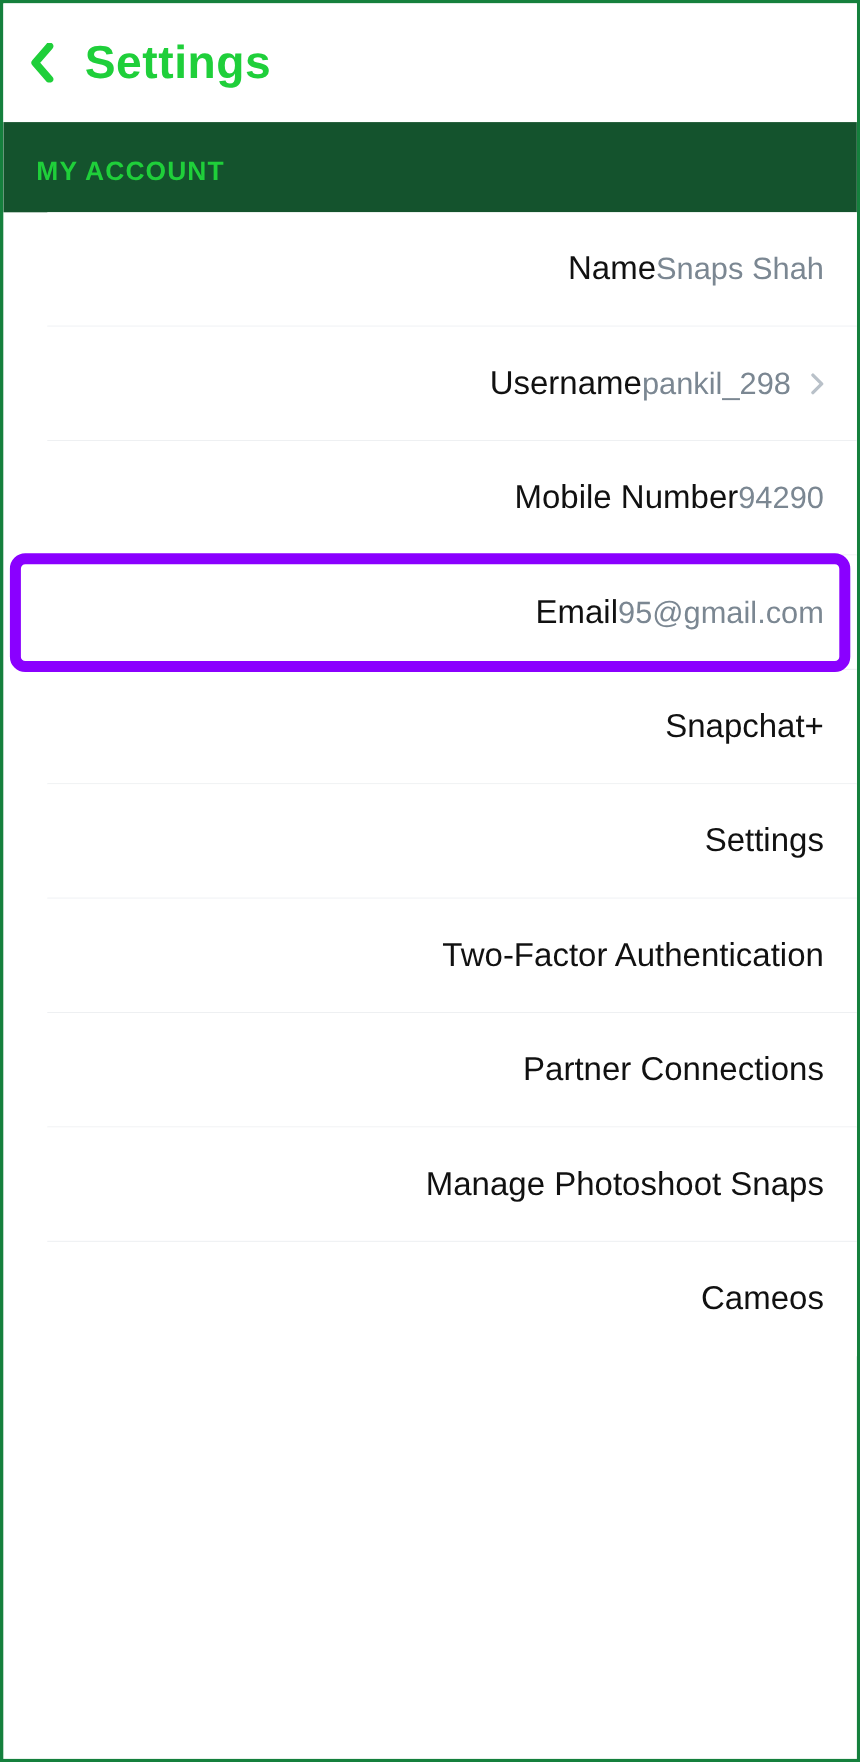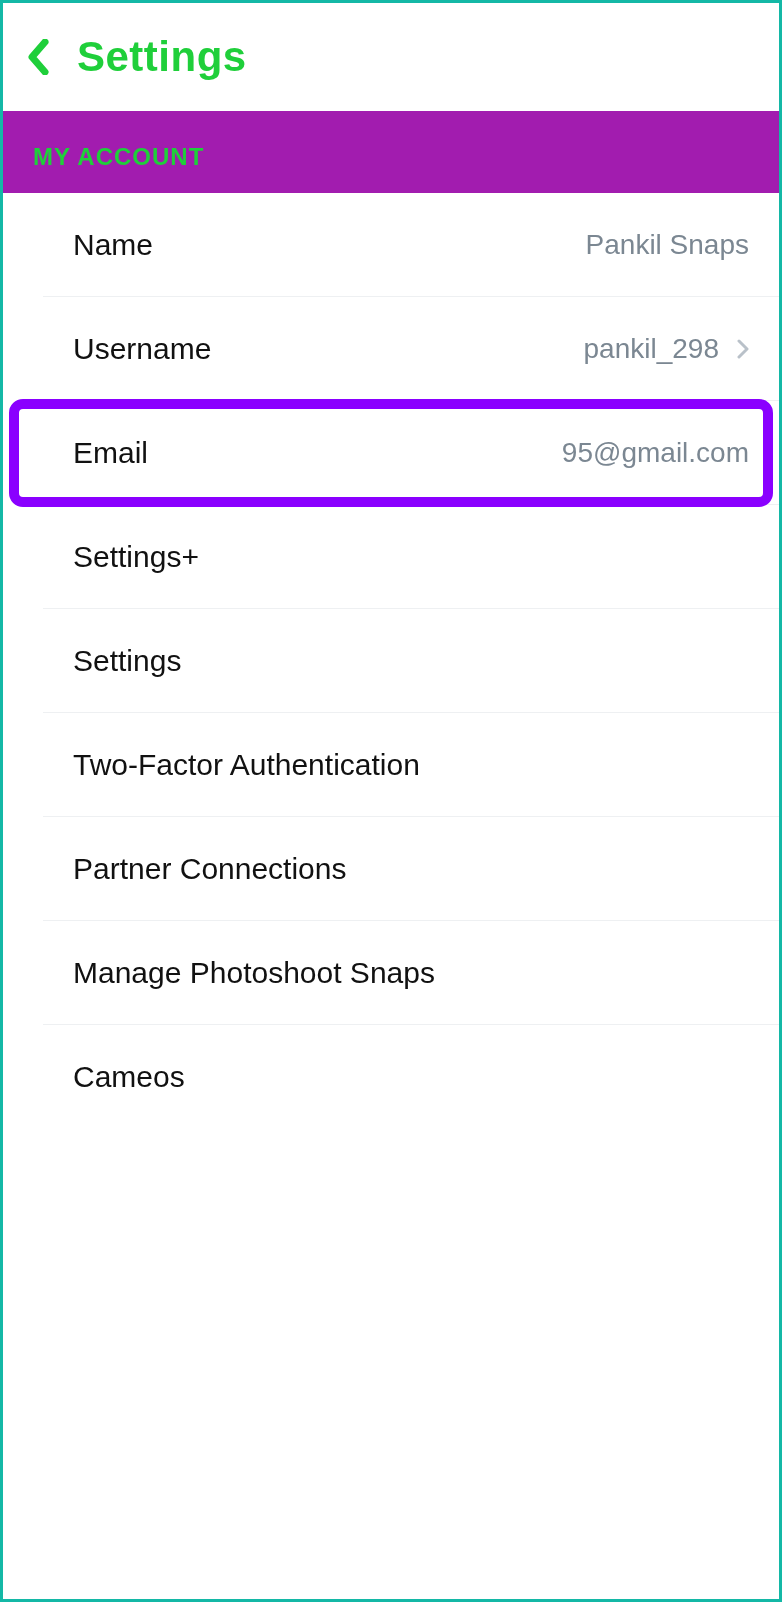--- a/index.html
+++ b/index.html
@@ -9,21 +9,21 @@
       font-family: -apple-system, BlinkMacSystemFont, "Helvetica Neue", Helvetica, Arial, sans-serif;
     }
     html, body {
       width: 782px;
       height: 1602px;
       background: #fff;
     }
     .outer-border {
       width: 782px;
       height: 1602px;
-      border: 3px solid #14b8a6;
+      border: 3px solid #15803d;
       position: relative;
       background: #fff;
       overflow: hidden;
     }
     .header {
       display: flex;
       align-items: center;
       padding: 30px 24px 30px 24px;
       background: #fff;
     }
@@ -39,35 +39,35 @@
       width: 22px;
       height: 36px;
     }
     .header-title {
       font-size: 42px;
       font-weight: 600;
       color: #1fcf3a;
       letter-spacing: 0.5px;
     }
     .section-header {
-      background: #a21caf;
+      background: #14532d;
       padding: 32px 30px 22px 30px;
       font-size: 24px;
       font-weight: 600;
       color: #1fcf3a;
       letter-spacing: 1px;
     }
     .list {
       display: flex;
       flex-direction: column;
     }
     .row {
       display: flex;
       align-items: center;
-      justify-content: space-between;
+      justify-content: flex-end;
       padding: 0 30px;
       height: 104px;
       border-bottom: 1px solid #eef0f2;
       background: #fff;
       margin-left: 40px;
     }
     .row .label {
       font-size: 30px;
       color: #111;
       font-weight: 400;
@@ -115,47 +115,51 @@
     </span>
     <span class="header-title">Settings</span>
   </div>
 
   <div class="section-header">MY ACCOUNT</div>
 
   <div class="list">
 
     <div class="row">
       <span class="label">Name</span>
-      <span class="value">Pankil Snaps</span>
+      <span class="value">Snaps Shah</span>
     </div>
 
     <div class="row">
       <span class="label">Username</span>
       <span class="value">
         <span>pankil_298</span>
         <span class="chev">
           <svg viewBox="0 0 12 20">
               <polyline points="2,2 10,10 2,18" fill="none" stroke="#b9c1c9" stroke-width="3" stroke-linecap="round" stroke-linejoin="round"></polyline>
             </svg>
         </span>
       </span>
     </div>
 
 
+    <div class="row">
+      <span class="label">Mobile Number</span>
+      <span class="value">94290</span>
+    </div>
 
     <div class="highlight-wrapper">
       <div class="row">
         <span class="label">Email</span>
         <span class="value">95@gmail.com</span>
       </div>
       <div class="highlight-box"></div>
     </div>
 
     <div class="row">
-      <span class="label">Settings+</span>
+      <span class="label">Snapchat+</span>
     </div>
 
     <div class="row">
       <span class="label">Settings</span>
     </div>
 
     <div class="row">
       <span class="label">Two-Factor Authentication</span>
     </div>
 

